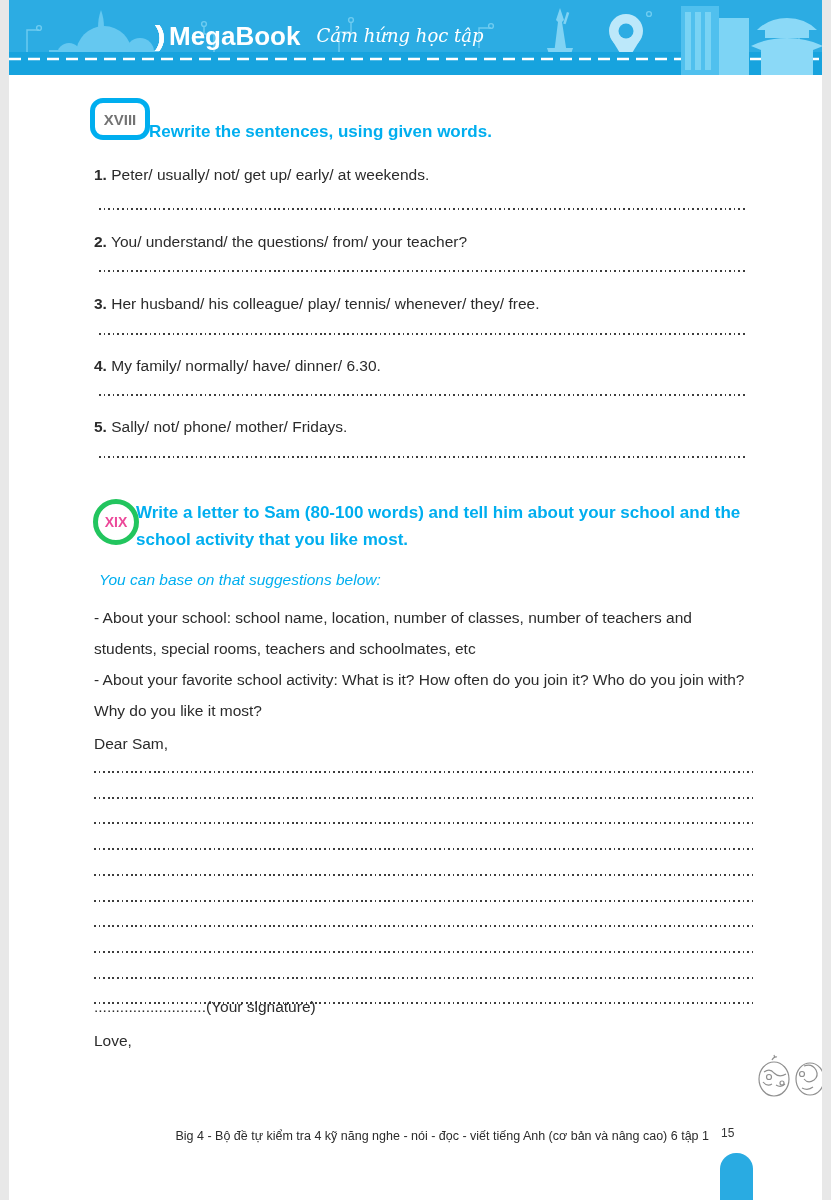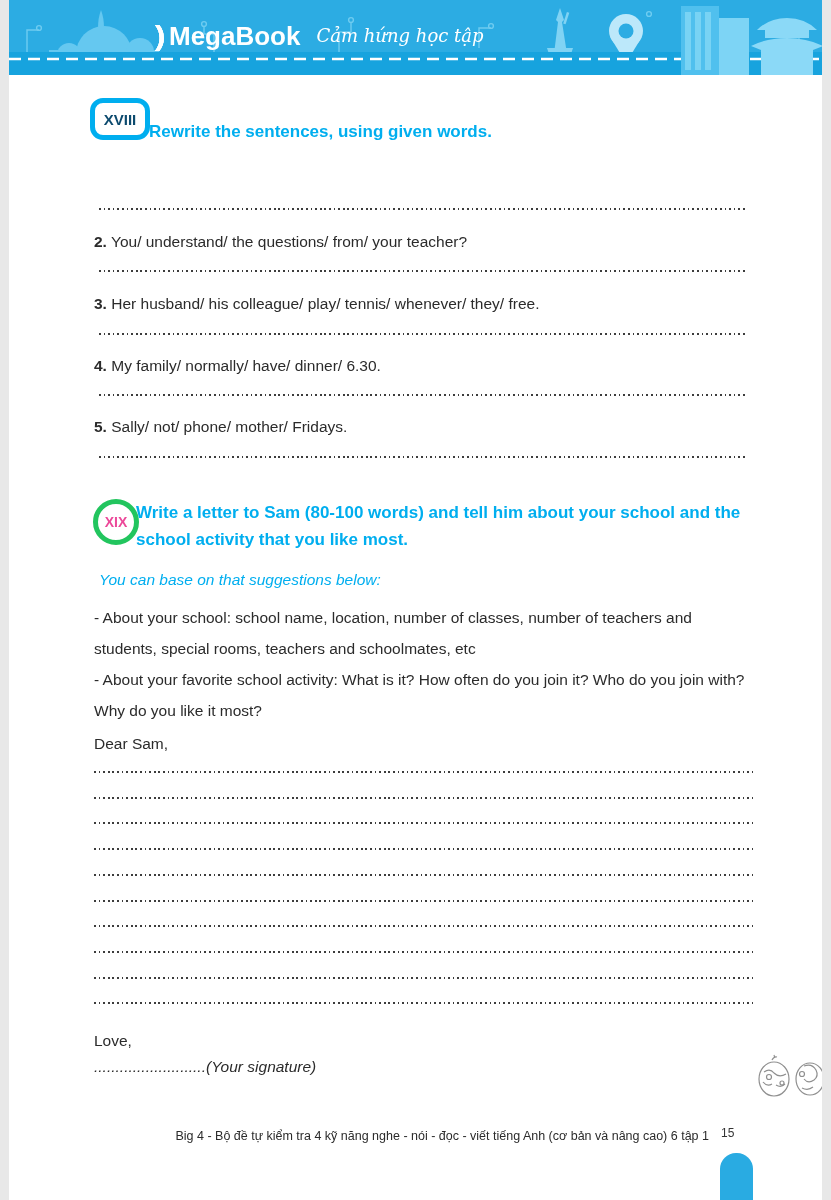--- a/index.html
+++ b/index.html
@@ -26,21 +26,21 @@
   .logo-name{font-size:26px;font-weight:600;letter-spacing:0px;line-height:1;}
   .logo-tagline{
     font-style:italic;font-size:18px;margin-left:16px;
     font-family:"DejaVu Serif","Liberation Serif",serif;line-height:1;
   }
   
   .badge-rect{
     position:absolute;left:81px;top:98px;width:50px;height:32px;
     background:#fff;border:5px solid #00AEEF;border-radius:13px;
     display:flex;align-items:center;justify-content:center;
-    font-weight:bold;font-size:15px;color:#0c4a6e;
+    font-weight:bold;font-size:15px;color:#737373;
   }
   .badge-circle{
     position:absolute;left:84px;top:499px;width:36px;height:36px;
     background:#fff;border:5px solid #22c55e;border-radius:50%;
     display:flex;align-items:center;justify-content:center;
     font-weight:bold;font-size:14px;color:#ec4899;
   }
   .badge-rect::after,.badge-circle::after{
     content:"";position:absolute;right:-7px;bottom:-7px;
     width:15px;height:15px;background:#00AEEF;
@@ -58,21 +58,21 @@
     position:absolute;height:2px;
     background-image:repeating-linear-gradient(to right,#3c3c3c 0,#3c3c3c 1.7px,transparent 1.7px,transparent 4.6px);
   }
   .qline{left:90px;width:647px;}
   .para{position:absolute;left:85px;font-size:15.5px;line-height:31px;}
   .hint{position:absolute;left:90px;top:571px;color:#00AEEF;font-style:italic;font-size:15.5px;}
   .answer-lines{position:absolute;left:85px;top:771px;width:662px;height:240px;}
   .answer-lines .dotline{left:0;width:662px;}
   
   .closing{position:absolute;left:85px;top:1030px;font-size:15.5px;line-height:22px;}
-  .signature{position:absolute;left:85px;top:1056px;font-size:15.5px;line-height:22px;font-style:italic;}
+  .signature{position:absolute;left:85px;top:996px;font-size:15.5px;line-height:22px;}
   .doodles{position:absolute;left:747px;top:1052px;}
   
   .footer-title{
     position:absolute;left:160px;top:1129px;width:540px;
     text-align:right;font-size:12.5px;color:#2b2b2b;
   }
   .footer-page{
     position:absolute;left:712px;top:1126px;font-size:12px;color:#333;
   }
   .corner-tab{
@@ -143,20 +143,24 @@
     <div class="logo">
       <span class="logo-marks">)))</span>
       <span class="logo-name">MegaBook</span>
       <span class="logo-tagline">Cảm hứng học tập</span>
     </div>
   </div>
 
   <div class="badge-rect">XVIII</div>
   <div class="sec-title sec18-title">Rewrite the sentences, using given words.</div>
 
+  <div class="sentence" style="top:164px">
+    <b>1.</b>
+    <span>Peter/ usually/ not/ get up/ early/ at weekends.</span>
+  </div>
   <div class="dotline qline" style="top:208px"></div>
 
   <div class="sentence" style="top:231px">
     <b>2.</b>
     <span>You/ understand/ the questions/ from/ your teacher?</span>
   </div>
   <div class="dotline qline" style="top:270px"></div>
 
   <div class="sentence" style="top:293px">
     <b>3.</b>

